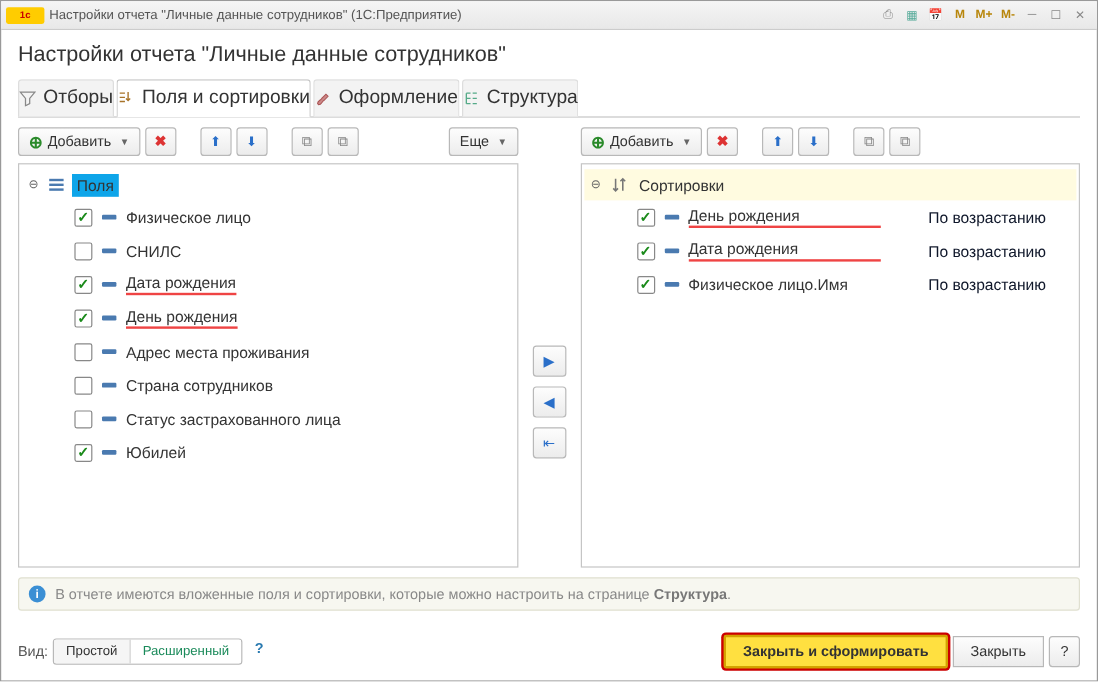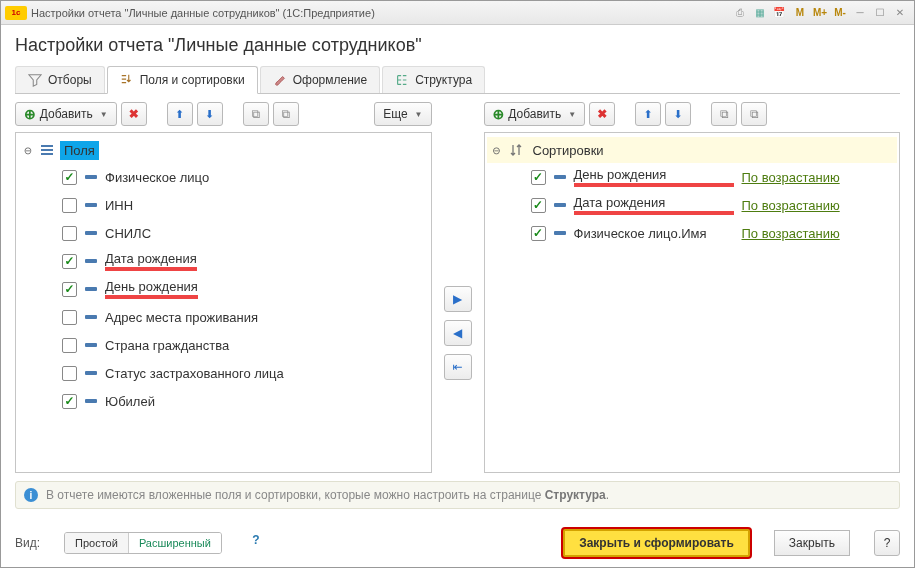--- a/index.html
+++ b/index.html
@@ -1,26 +1,26 @@
 <!DOCTYPE html>
 <html><head>
 <meta charset="utf-8">
 <style>
 * { box-sizing: border-box; margin: 0; padding: 0; }
 body { font-family: Arial, sans-serif; font-size: 12px; background: #fff; color: #333; }
 .window { width: 915px; height: 568px; border: 1px solid #999; background: #fff; display: flex; flex-direction: column; }
 .titlebar { height: 24px; background: linear-gradient(#f5f5f5,#e8e8e8); border-bottom: 1px solid #ccc; display: flex; align-items: center; padding: 0 4px; font-size: 11px; color: #555; }
-.titlebar .logo { width: 22px; height: 14px; background: #ffcc00; border-radius: 2px; margin-right: 4px; display:flex; align-items:center; justify-content:center; font-size:8px; color:#c00; font-weight:bold;}
+.titlebar .logo { width: 32px; height: 14px; background: #ffcc00; border-radius: 2px; margin-right: 4px; display:flex; align-items:center; justify-content:center; font-size:8px; color:#c00; font-weight:bold;}
 .titlebar .spacer { flex: 1; }
 .titlebar .tbtn { width: 18px; height: 16px; margin: 0 1px; display: flex; align-items: center; justify-content: center; font-size: 10px; color: #888; cursor: pointer; }
 .titlebar .m { color: #b8860b; font-weight: bold; }
 .content { flex: 1; padding: 10px 14px; display: flex; flex-direction: column; }
 .page-title { font-size: 18px; color: #333; margin-bottom: 10px; font-weight: normal; }
 .tabs { display: flex; border-bottom: 1px solid #c5c5c5; margin-bottom: 8px; }
-.tab { padding: 6px 12px; display: flex; align-items: center; gap: 6px; cursor: pointer; border: 1px solid transparent; border-bottom: none; font-size: 12px; color: #333; background:#f3f3f3; border-color:#ddd; margin-right:2px; border-radius:3px 3px 0 0;}
+.tab { padding: 6px 0; display: flex; align-items: center; gap: 6px; cursor: pointer; border: 1px solid transparent; border-bottom: none; font-size: 16px; color: #333; background:#f3f3f3; border-color:#ddd; margin-right:2px; border-radius:3px 3px 0 0;}
 .tab.active { background: #fff; border: 1px solid #c5c5c5; border-bottom: 1px solid #fff; margin-bottom: -1px; }
 .tab .ticon { width: 14px; height: 14px; }
 .panels { flex: 1; display: flex; gap: 8px; min-height: 0; }
 .panel { flex: 1; display: flex; flex-direction: column; }
 .toolbar { display: flex; align-items: center; gap: 4px; margin-bottom: 6px; }
 .btn { height: 24px; border: 1px solid #b8b8b8; background: linear-gradient(#fdfdfd,#ececec); border-radius: 3px; display: flex; align-items: center; padding: 0 8px; cursor: pointer; font-size: 12px; gap: 4px; }
 .btn.icon-only { width: 26px; padding: 0; justify-content: center; }
 .btn .dd { font-size: 8px; color: #666; margin-left: 3px; }
 .icon-plus { color: #2a8a2a; font-weight: bold; font-size: 14px; }
 .icon-x { color: #d33; font-weight: bold; font-size: 12px; }
@@ -32,30 +32,30 @@
 .tree-row.root { background: #fff; }
 .tree-row .expander { width: 12px; text-align: center; color: #666; cursor: pointer; font-size: 10px; }
 .tree-row .rooticon { width: 14px; height: 14px; }
 .tree-row .label { padding: 2px 4px; }
 .tree-row.root .label { background: #0ea5e9; }
 .tree-item { display: flex; align-items: center; height: 28px; padding-left: 44px; gap: 8px; font-size: 13px; }
 .chk { width: 15px; height: 15px; border: 1px solid #888; border-radius: 2px; background: #fff; display: flex; align-items: center; justify-content: center; cursor: pointer; }
 .chk.checked::after { content: "✓"; color: #1a8a1a; font-weight: bold; font-size: 12px; line-height: 1; }
 .dash { width: 12px; height: 4px; background: #4a7ab0; border-radius: 1px; }
 .item-label { color: #333; }
-.underline-red { border-bottom: 4px solid #ef4444; padding-bottom: 1px; }
+.underline-red { border-bottom: 2px solid #ef4444; padding-bottom: 1px; }
 .sort-row { display: flex; align-items: center; height: 28px; padding-left: 44px; gap: 8px; font-size: 13px; }
 .sort-row .item-label { min-width: 160px; }
-.sort-link { color: #4d7c0f; text-decoration: underline; cursor: pointer; }
+.sort-link { color: #0f172a; cursor: pointer; margin-left: 32px; }
 .center-col { width: 36px; display: flex; flex-direction: column; align-items: center; justify-content: center; gap: 8px; padding-top: 90px; }
 .movebtn { width: 28px; height: 26px; border: 1px solid #b8b8b8; background: linear-gradient(#fdfdfd,#ececec); border-radius: 3px; display: flex; align-items: center; justify-content: center; cursor: pointer; color: #2a6fc9; font-size: 12px; }
 .info-bar { margin-top: 8px; padding: 6px 8px; background: #f7f7f0; border: 1px solid #e0e0d0; border-radius: 3px; display: flex; align-items: center; gap: 8px; font-size: 12px; color: #888; }
 .info-bar .iicon { width: 14px; height: 14px; border-radius: 50%; background: #3b8fd4; color: #fff; display: flex; align-items: center; justify-content: center; font-size: 10px; font-weight: bold; }
 .info-bar b { color: #777; font-weight: bold; }
-.footer { display: flex; align-items: center; padding: 10px 14px; gap: 24px; }
+.footer { display: flex; align-items: center; padding: 10px 14px; gap: 4px; }
 .footer .vlabel { color: #555; }
 .seg { display: flex; border: 1px solid #b8b8b8; border-radius: 3px; overflow: hidden; }
 .seg .sbtn { padding: 4px 10px; font-size: 11px; cursor: pointer; background: #f5f5f5; }
 .seg .sbtn.active { background: #fff; color: #1a8a5a; }
 .seg .sbtn:first-child { border-right: 1px solid #ccc; }
 .help { width: 20px; height: 20px; color: #2a7ab0; font-weight: bold; text-align: center; cursor: pointer; }
 .footer .spacer { flex: 1; }
 .mainbtn { padding: 5px 14px; border: 2px solid #d4a200; background: #ffe040; font-size: 12px; font-weight: bold; cursor: pointer; border-radius: 2px; box-shadow: 0 0 0 2px #c00; }
 .secbtn { padding: 5px 14px; border: 1px solid #b8b8b8; background: linear-gradient(#fdfdfd,#ececec); font-size: 12px; cursor: pointer; border-radius: 0; }
 .qbtn { width: 26px; padding: 5px 0; text-align: center; border: 1px solid #b8b8b8; background: linear-gradient(#fdfdfd,#ececec); font-size: 12px; cursor: pointer; border-radius: 3px; }
@@ -154,46 +154,41 @@
           </div>
           <div id="fields-items">
               <div class="tree-item">
                 <span class="chk checked"></span>
                 <span class="dash"></span>
                 <span class="item-label">Физическое лицо</span>
               </div>
               <div class="tree-item">
                 <span class="chk"></span>
                 <span class="dash"></span>
-                <span class="item-label">ИНН</span>
-              </div>
-              <div class="tree-item">
-                <span class="chk"></span>
-                <span class="dash"></span>
                 <span class="item-label">СНИЛС</span>
               </div>
               <div class="tree-item">
                 <span class="chk checked"></span>
                 <span class="dash"></span>
                 <span class="item-label underline-red">Дата рождения</span>
               </div>
               <div class="tree-item">
                 <span class="chk checked"></span>
                 <span class="dash"></span>
                 <span class="item-label underline-red">День рождения</span>
               </div>
               <div class="tree-item">
                 <span class="chk"></span>
                 <span class="dash"></span>
                 <span class="item-label">Адрес места проживания</span>
               </div>
               <div class="tree-item">
                 <span class="chk"></span>
                 <span class="dash"></span>
-                <span class="item-label">Страна гражданства</span>
+                <span class="item-label">Страна сотрудников</span>
               </div>
               <div class="tree-item">
                 <span class="chk"></span>
                 <span class="dash"></span>
                 <span class="item-label">Статус застрахованного лица</span>
               </div>
               <div class="tree-item">
                 <span class="chk checked"></span>
                 <span class="dash"></span>
                 <span class="item-label">Юбилей</span>

